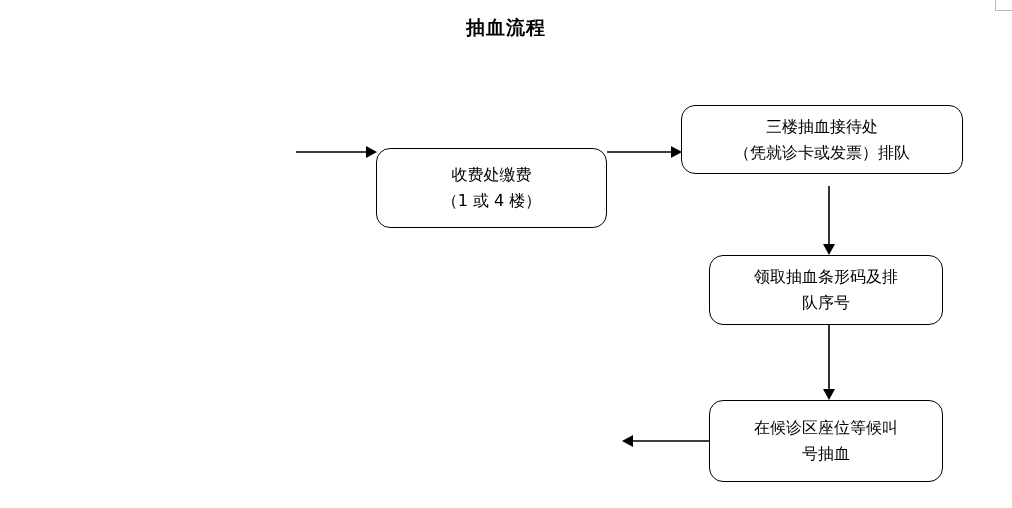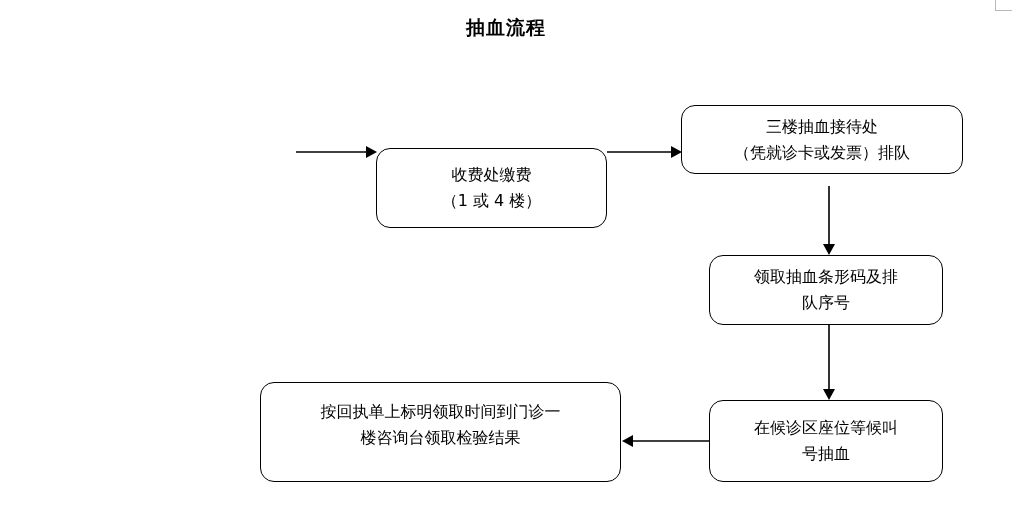--- a/index.html
+++ b/index.html
@@ -85,22 +85,20 @@
 
   <div class="node" style="left:681px; top:105px; width:282px; height:69px;">三楼抽血接待处
 （凭就诊卡或发票）排队</div>
 
   <div class="node" style="left:709px; top:400px; width:234px; height:82px;">在候诊区座位等候叫
 号抽血</div>
 
   <div class="node" style="left:709px; top:255px; width:234px; height:70px;">领取抽血条形码及排
 队序号</div>
 
-  <div class="node top-align" style="left:260px; top:382px; width:361px; height:100px;">按回执单上标明领取时间到门诊一
-楼咨询台领取检验结果</div>
 
   <div class="conn" style="left:296px; top:142px; width:82px; height:20px;">
     <svg width="82" height="20" viewBox="0 0 82 20">
       <line x1="0" y1="10" x2="70" y2="10" stroke="#000000" stroke-width="1.6"></line>
       <polygon points="70,4 81,10 70,16" fill="#000000"></polygon>
     </svg>
   </div>
 
   <div class="conn" style="left:607px; top:142px; width:76px; height:20px;">
     <svg width="76" height="20" viewBox="0 0 76 20">

